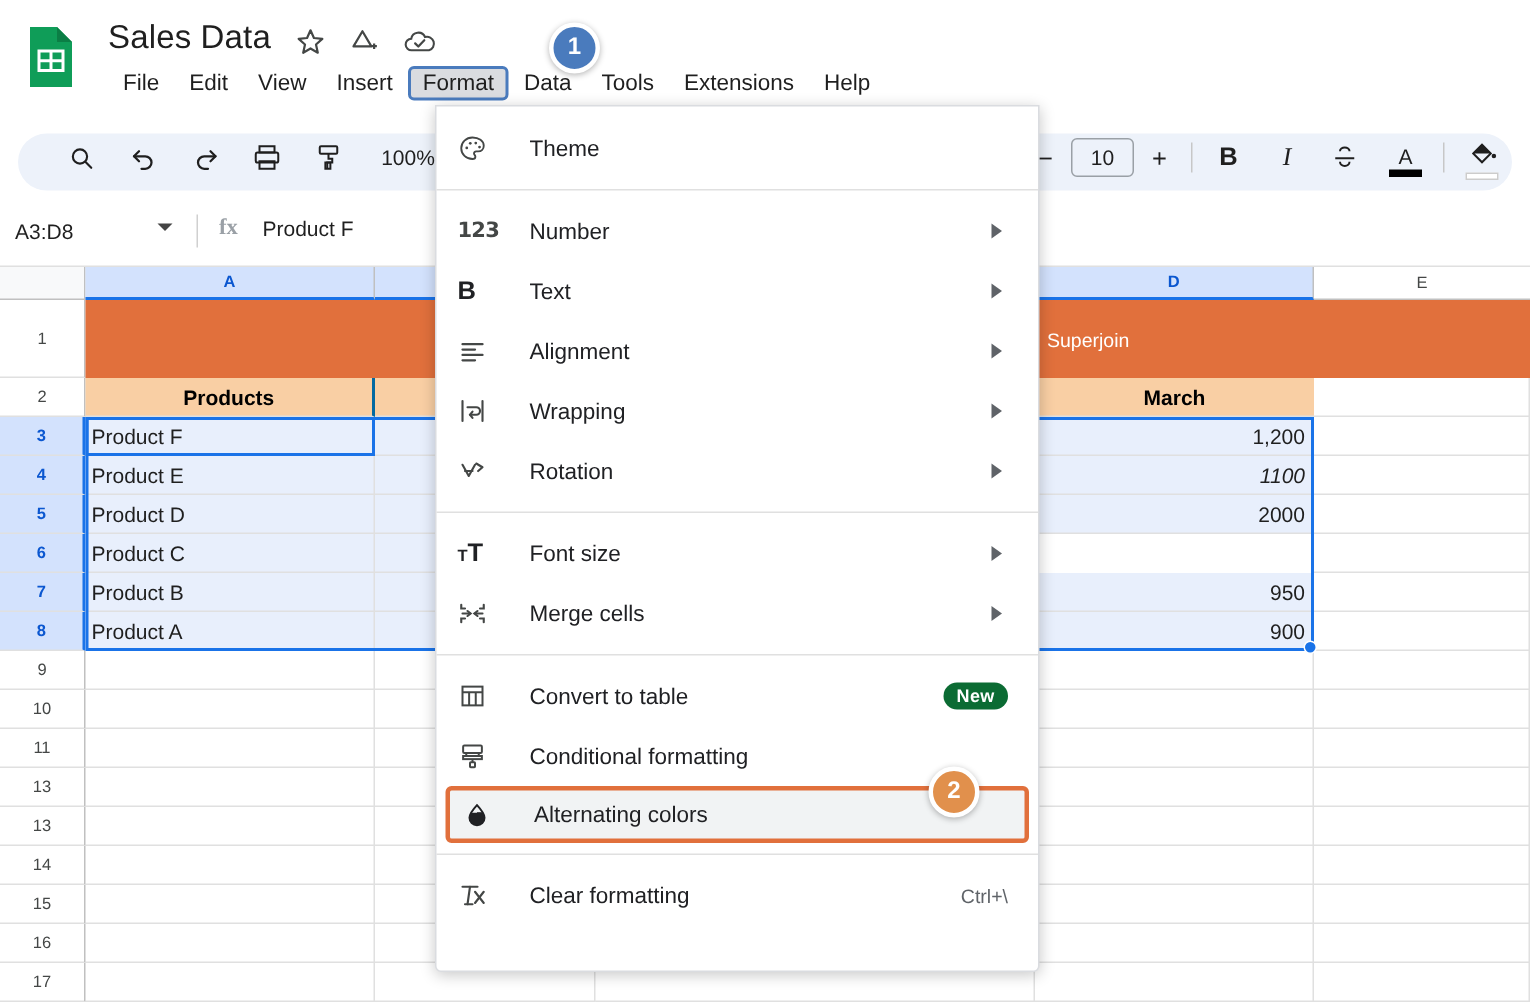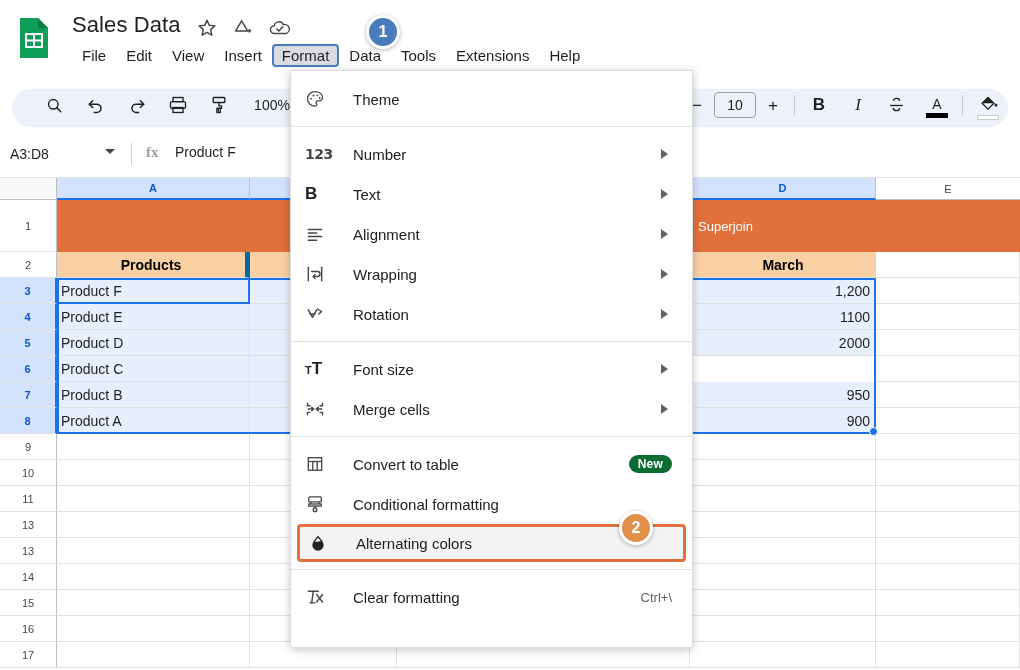--- a/index.html
+++ b/index.html
@@ -104,21 +104,21 @@
     overflow: hidden; white-space: nowrap;
   }
   .cell.selfill { background: #e8effc; }
   .cell.num { justify-content: flex-end; padding-right: 5px; }
   .cell.banner {
     background: #e1703c; color: #ffffff; font-weight: bold;
     font-size: 13.5px; line-height: 17px; text-align: center;
     justify-content: center; border-right: none; border-bottom: none;
   }
   .cell.banner.left { justify-content: flex-start; font-weight: normal; font-size: 13px; }
-  .cell.subhead { background: #f9cfa4; color: #000; font-weight: bold; justify-content: center; border-right:5px solid #0369a1; }
+  .cell.subhead { background: #f9cfa4; color: #000; font-weight: bold; justify-content: center; border-right:2px solid #0369a1; }
 
   .sel-outline { position: absolute; border: 2px solid #1a73e8; pointer-events: none; }
   .sel-anchor { position: absolute; border: 2px solid #1a73e8; background: transparent; pointer-events: none; }
   .sel-handle { position: absolute; width: 9px; height: 9px; border-radius: 50%; background: #1a73e8; border: 1px solid #fff; }
 
   
   .dropdown {
     position: absolute; left: 290px; top: 70px; width: 403px; height: 578px;
     background: #ffffff; border: 1px solid #dadce0;
     box-shadow: 0 2px 10px rgba(0,0,0,.22);
@@ -354,21 +354,21 @@
     <div class="cell selfill" style="left:250px;top:230px;width:147px;height:26px;"></div>
 
     <div class="cell selfill" style="left:397px;top:100px;width:293px;height:26px;"></div>
     <div class="cell selfill" style="left:397px;top:126px;width:293px;height:26px;"></div>
     <div class="cell selfill" style="left:397px;top:152px;width:293px;height:26px;"></div>
     <div class="cell selfill" style="left:397px;top:178px;width:293px;height:26px;"></div>
     <div class="cell selfill" style="left:397px;top:204px;width:293px;height:26px;"></div>
     <div class="cell selfill" style="left:397px;top:230px;width:293px;height:26px;"></div>
 
     <div class="cell selfill num" style="left:690px;top:100px;width:186px;height:26px;">1,200</div>
-    <div class="cell selfill num" style="left:690px;top:126px;width:186px;height:26px;">1100</div>
+    <div class="cell selfill num" style="left:690px;top:126px;width:186px;height:26px;font-style:italic;">1100</div>
     <div class="cell selfill num" style="left:690px;top:152px;width:186px;height:26px;">2000</div>
     <div class="cell selfill num" style="left:690px;top:204px;width:186px;height:26px;">950</div>
     <div class="cell selfill num" style="left:690px;top:230px;width:186px;height:26px;">900</div>
 
     <div class="cell" style="left:876px;top:100px;width:144px;height:26px;"></div>
     <div class="cell" style="left:876px;top:126px;width:144px;height:26px;"></div>
     <div class="cell" style="left:876px;top:152px;width:144px;height:26px;"></div>
     <div class="cell" style="left:876px;top:178px;width:144px;height:26px;"></div>
     <div class="cell" style="left:876px;top:204px;width:144px;height:26px;"></div>
     <div class="cell" style="left:876px;top:230px;width:144px;height:26px;"></div>

